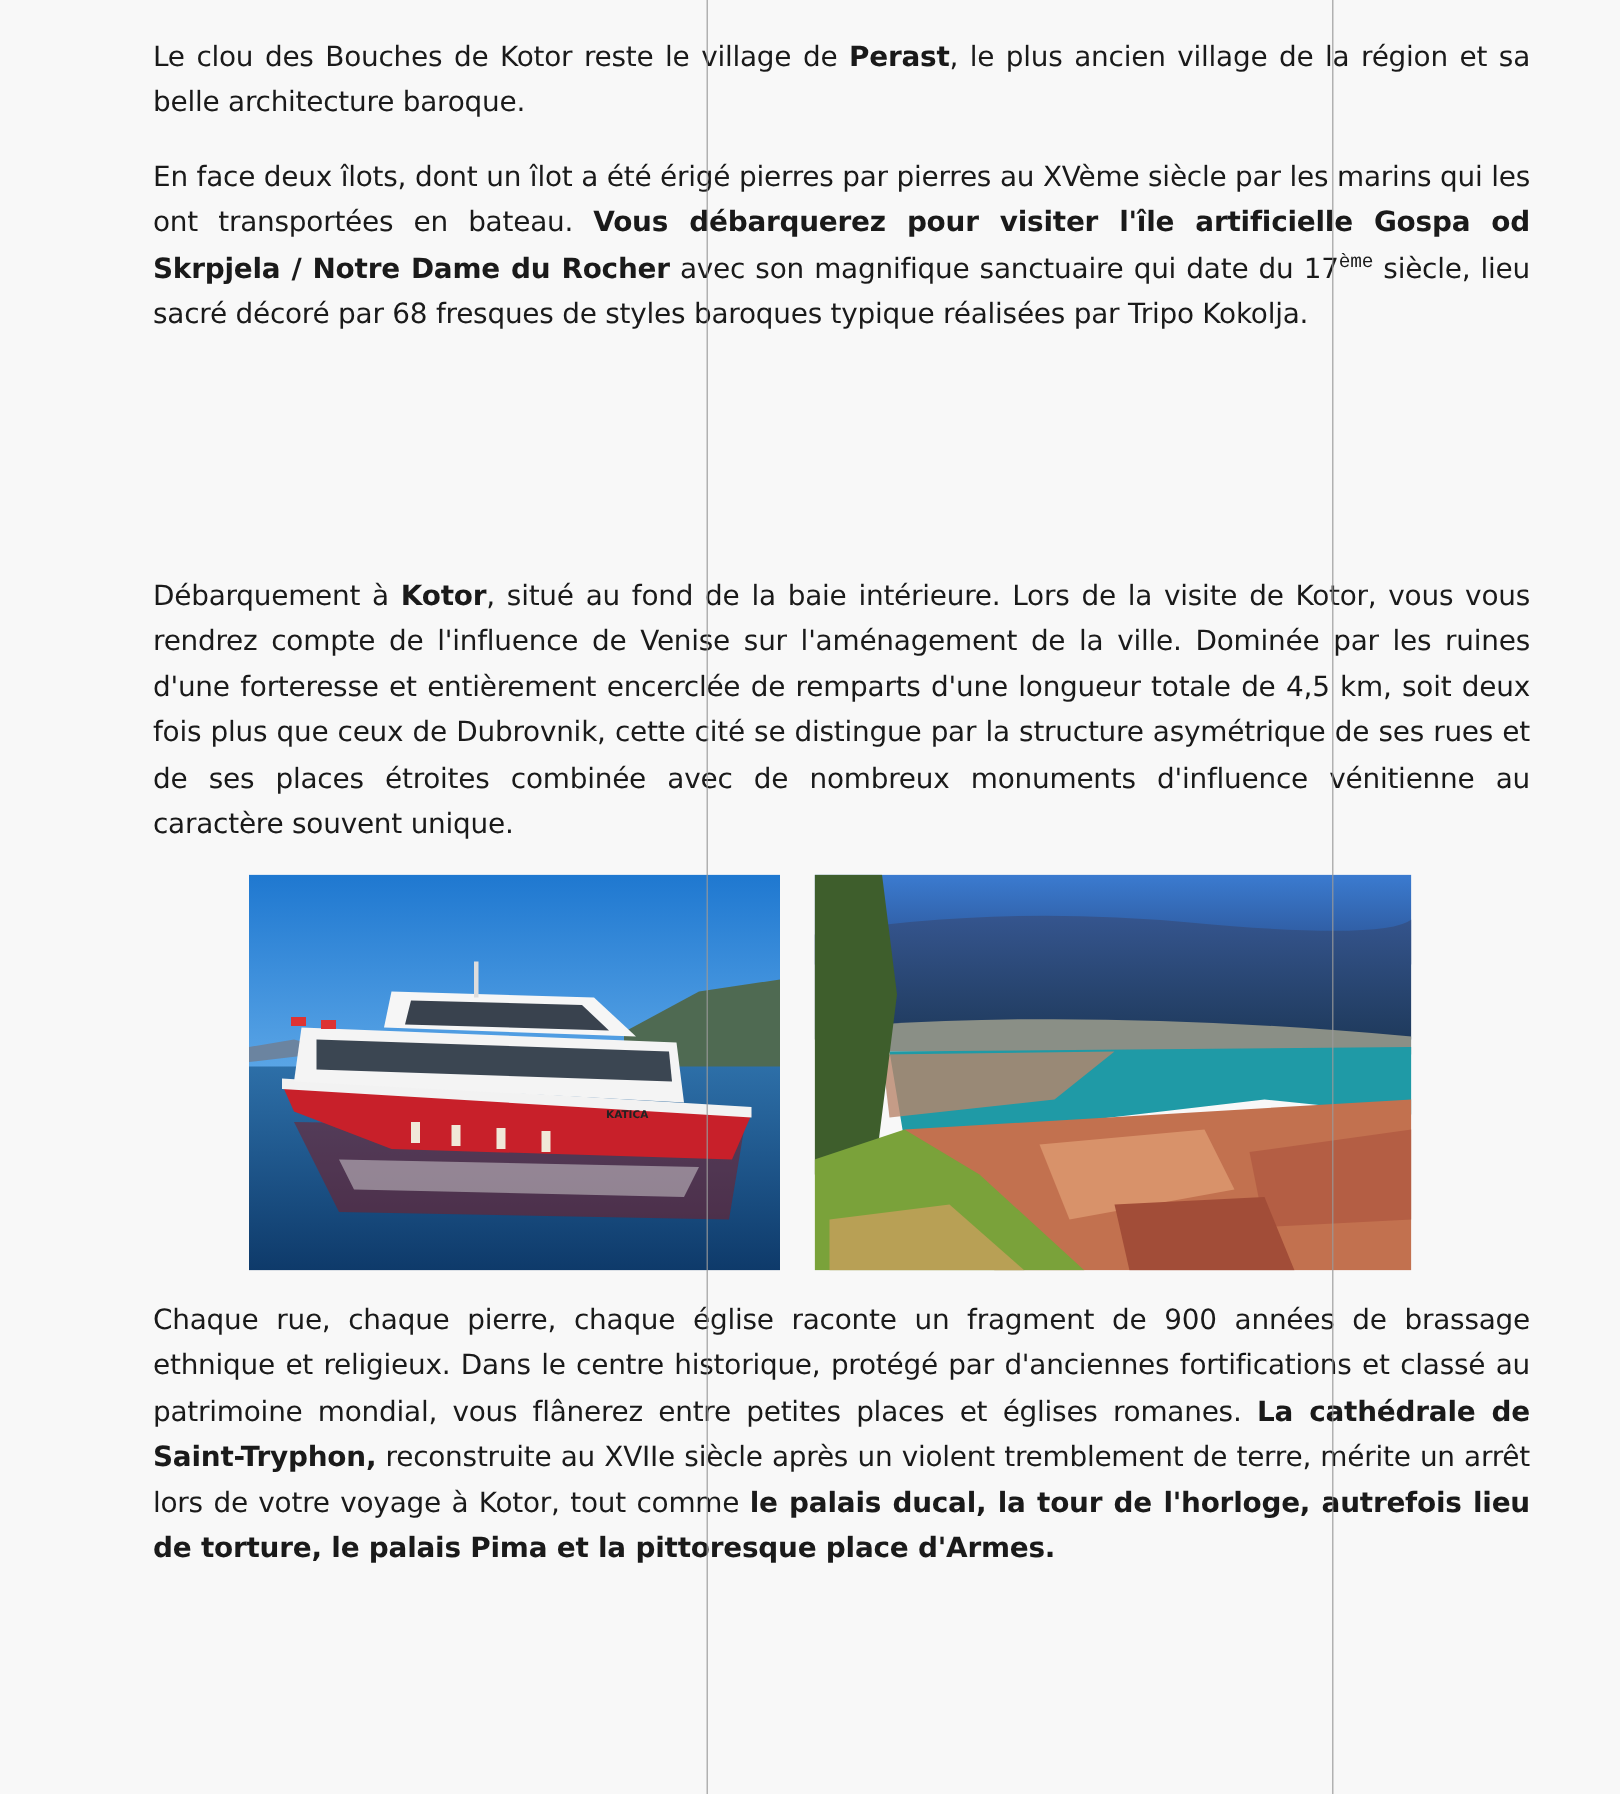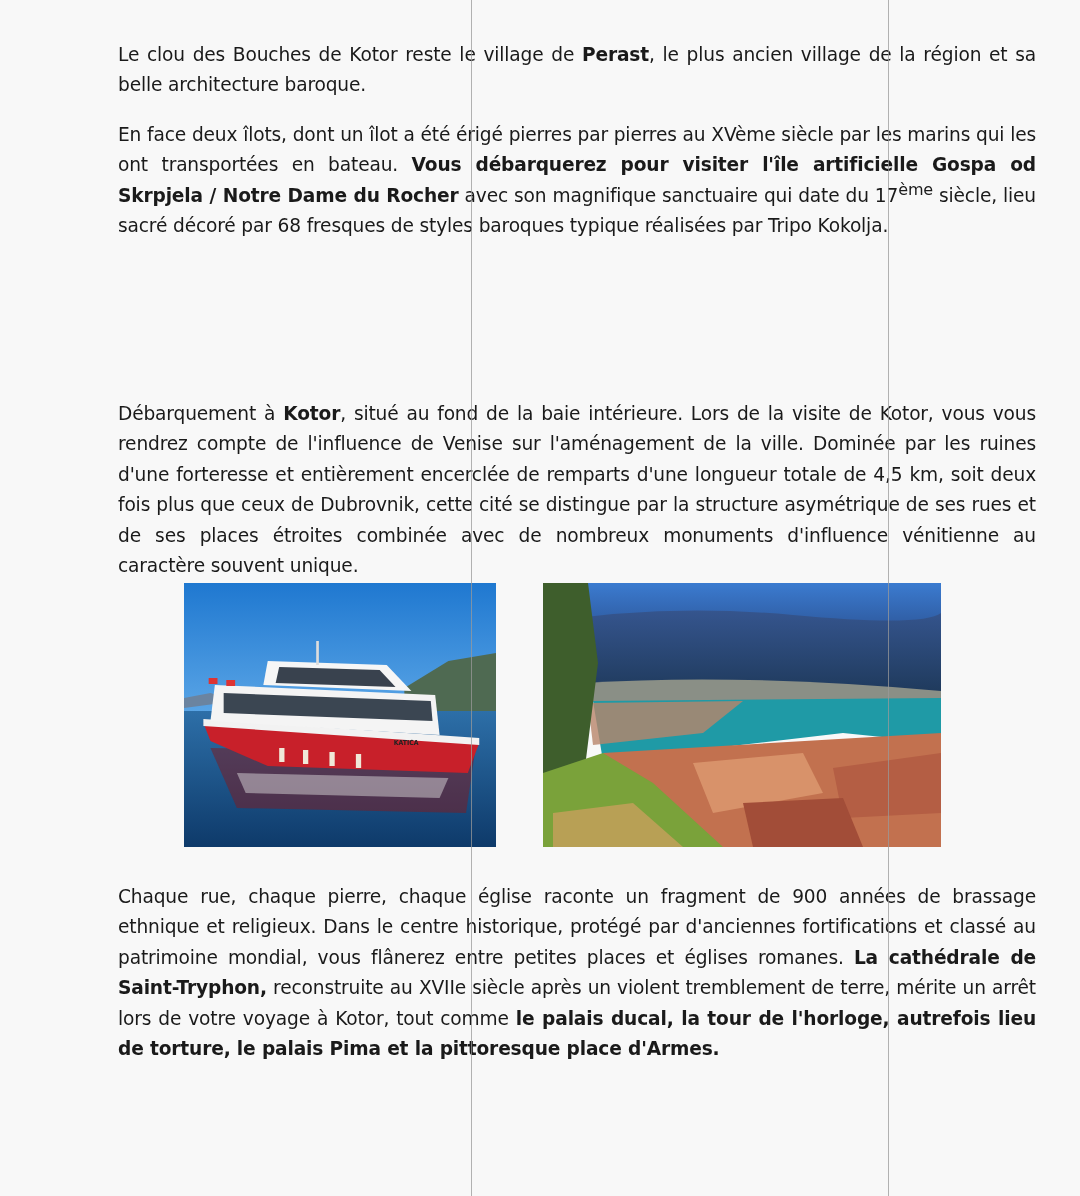--- a/index.html
+++ b/index.html
@@ -31,32 +31,33 @@
     z-index: 5;
   }
   .para {
     position: absolute;
     left: 102px;
     width: 918px;
     font-size: 18.6px;
     line-height: 30.4px;
     letter-spacing: -0.15px;
     text-align: justify;
-    margin: 16px;
+    margin: 0;
   }
   .ul-italic {
     font-style: italic;
     font-weight: bold;
     text-decoration: underline;
     text-underline-offset: 3px;
   }
   .sup {
-    font-size: 16px;
+    font-size: 13px;
     vertical-align: 7px;
     line-height: 0;
+    font-family: Liberation Mono, monospace;
   }
   .photo {
     position: absolute;
     top: 583px;
     height: 264px;
     overflow: hidden;
   }
   .photo svg { display: block; width: 100%; height: 100%; }
 </style>
 </head>
@@ -64,21 +65,21 @@
 
 <div class="page">
 
   <div class="fold-line" style="left:471px"></div>
   <div class="fold-line" style="left:888px"></div>
 
   <p class="para" style="top:24px"><span>Le clou des Bouches de Kotor reste le village de </span><span style="font-weight: bold;">Perast</span><span>, le plus ancien village de la région et sa belle architecture baroque.</span></p>
   <p class="para" style="top:104px"><span>En face deux îlots, dont un îlot a été érigé pierres par pierres au XVème siècle par les marins qui les ont transportées en bateau. </span><span style="font-weight: bold;">Vous débarquerez pour visiter l'île artificielle Gospa od Skrpjela / Notre Dame du Rocher</span><span> avec son magnifique sanctuaire qui date du 17</span><span class="sup">ème</span><span> siècle, lieu sacré décoré par 68 fresques de styles baroques typique réalisées par Tripo Kokolja.</span></p>
   <p class="para" style="top:383px"><span>Débarquement à </span><span style="font-weight: bold;">Kotor</span><span>, situé au fond de la baie intérieure. Lors de la visite de Kotor, vous vous rendrez compte de l'influence de Venise sur l'aménagement de la ville. Dominée par les ruines d'une forteresse et entièrement encerclée de remparts d'une longueur totale de 4,5 km, soit deux fois plus que ceux de Dubrovnik, cette cité se distingue par la structure asymétrique de ses rues et de ses places étroites combinée avec de nombreux monuments d'influence vénitienne au caractère souvent unique.</span></p>
 
-  <div class="photo" style="left:184px; width:312px;">
+  <div class="photo" style="left:166px; width:354px;">
     <svg viewBox="0 0 354 264" preserveAspectRatio="none">
       <defs>
         <linearGradient id="sky1" x1="0" y1="0" x2="0" y2="1">
           <stop offset="0" stop-color="#1f78d0"></stop>
           <stop offset="1" stop-color="#5aa5e6"></stop>
         </linearGradient>
         <linearGradient id="sea1" x1="0" y1="0" x2="0" y2="1">
           <stop offset="0" stop-color="#2d6fa8"></stop>
           <stop offset="1" stop-color="#0e3a6a"></stop>
         </linearGradient>

